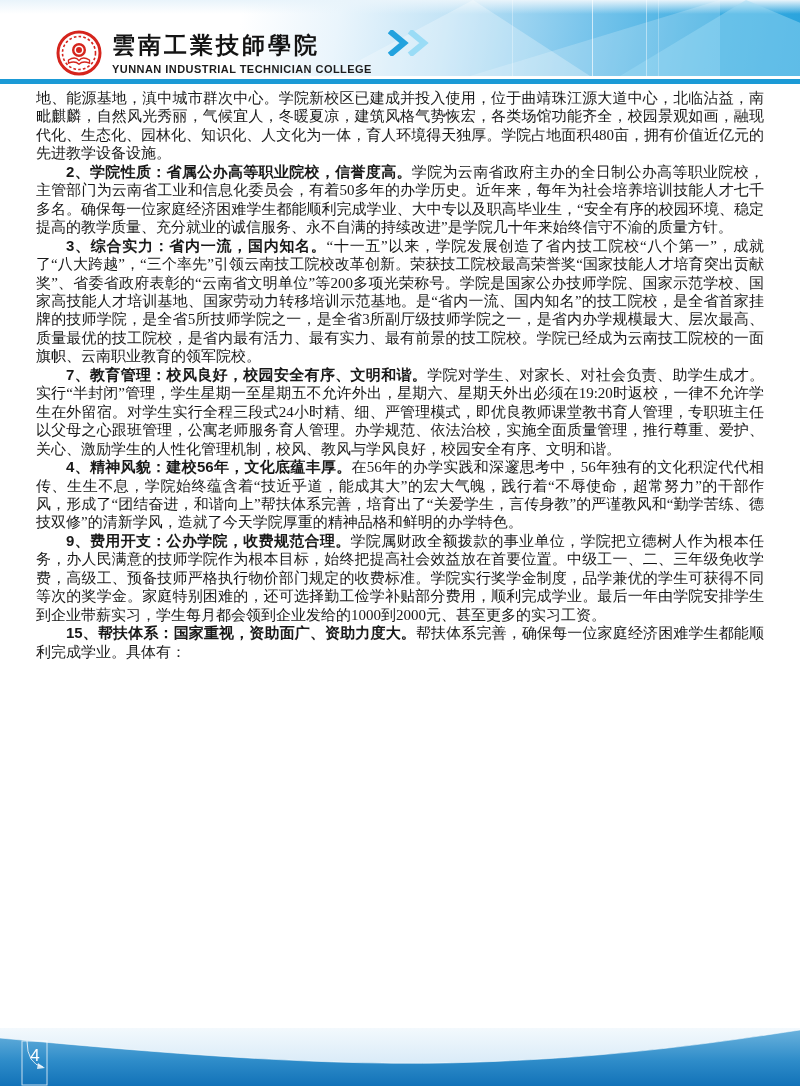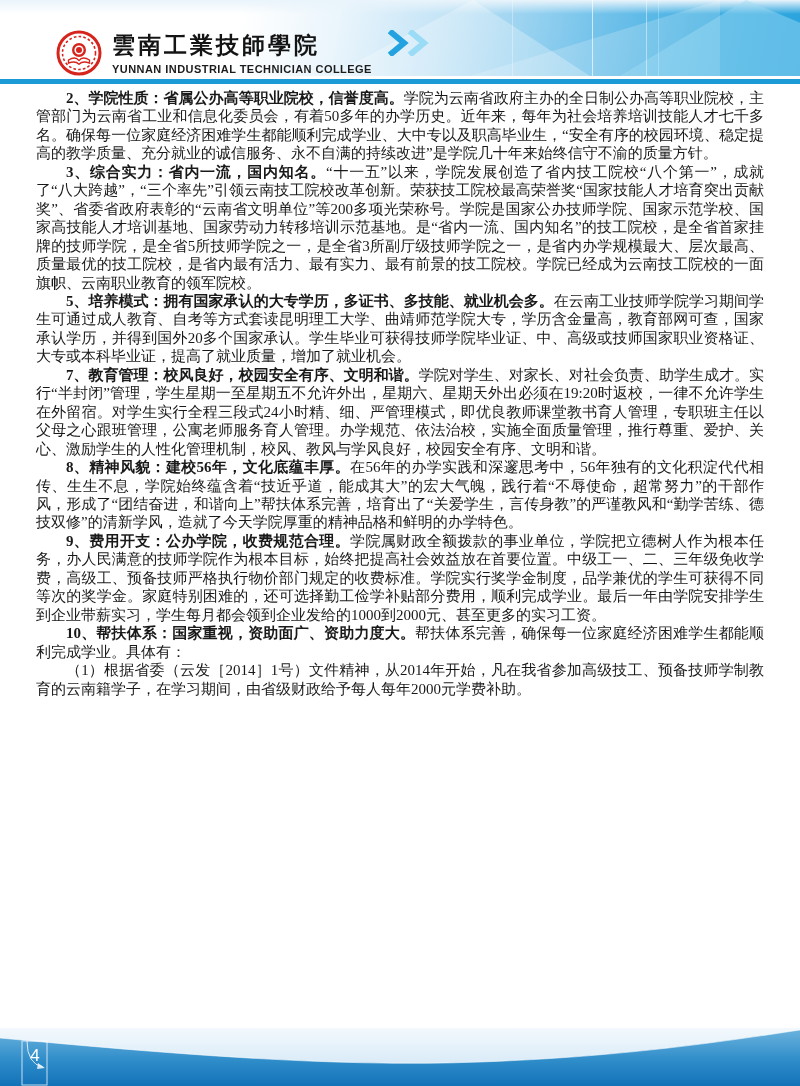--- a/index.html
+++ b/index.html
@@ -24,21 +24,21 @@
     font-family:"DejaVu Serif","Liberation Serif",serif;white-space:nowrap;}
   .logo-text .en{font-family:"Liberation Sans","DejaVu Sans",sans-serif;font-weight:bold;
     font-size:11px;letter-spacing:.45px;color:#1c1c1c;margin-top:2px;white-space:nowrap;}
   .chevrons{margin-left:6px;}
 
   
   .content{position:absolute;top:89px;left:36px;width:728px;color:#191919;
     font-size:15px;line-height:18.45px;text-align:justify;}
   .content p{margin:0;}
   .content p.ind{text-indent:2em;}
-  .lead{font-weight:bold;font-family:Liberation Serif, serif;}
+  .lead{font-weight:bold;font-family:Liberation Sans, sans-serif;}
 
   
   .footer{position:absolute;left:0;bottom:0;width:800px;height:58px;}
 </style>
 </head>
 <body>
 
 <div class="page">
 
   <div class="header">
@@ -74,28 +74,27 @@
           <polyline points="4,3 16,13 4,23" fill="none" stroke="#22a2de" stroke-width="6" stroke-linecap="square"></polyline>
           <polyline points="24,3 36,13 24,23" fill="none" stroke="#9adcf6" stroke-width="6" stroke-linecap="square"></polyline>
         </svg>
       </span>
     </div>
 
     <div class="header-line"></div>
   </div>
 
   <div class="content">
+    <p><span class="lead"></span><span>地、能源基地，滇中城市群次中心。学院新校区已建成并投入使用，位于曲靖珠江源大道中心，北临沾益，南毗麒麟，自然风光秀丽，气候宜人，冬暖夏凉，建筑风格气势恢宏，各类场馆功能齐全，校园景观如画，融现代化、生态化、园林化、知识化、人文化为一体，育人环境得天独厚。学院占地面积480亩，拥有价值近亿元的先进教学设备设施。</span></p>
     <p class="ind"><span class="lead">2、学院性质：省属公办高等职业院校，信誉度高。</span><span>学院为云南省政府主办的全日制公办高等职业院校，主管部门为云南省工业和信息化委员会，有着50多年的办学历史。近年来，每年为社会培养培训技能人才七千多名。确保每一位家庭经济困难学生都能顺利完成学业、大中专以及职高毕业生，“安全有序的校园环境、稳定提高的教学质量、充分就业的诚信服务、永不自满的持续改进”是学院几十年来始终信守不渝的质量方针。</span></p>
     <p class="ind"><span class="lead">3、综合实力：省内一流，国内知名。</span><span>“十一五”以来，学院发展创造了省内技工院校“八个第一”，成就了“八大跨越”，“三个率先”引领云南技工院校改革创新。荣获技工院校最高荣誉奖“国家技能人才培育突出贡献奖”、省委省政府表彰的“云南省文明单位”等200多项光荣称号。学院是国家公办技师学院、国家示范学校、国家高技能人才培训基地、国家劳动力转移培训示范基地。是“省内一流、国内知名”的技工院校，是全省首家挂牌的技师学院，是全省5所技师学院之一，是全省3所副厅级技师学院之一，是省内办学规模最大、层次最高、质量最优的技工院校，是省内最有活力、最有实力、最有前景的技工院校。学院已经成为云南技工院校的一面旗帜、云南职业教育的领军院校。</span></p>
-    <p class="ind"><span class="lead">5、培养模式：拥有国家承认的大专学历，多证书、多技能、就业机会多。</span><span>在云南工业技师学院学习期间学生可通过成人教育、自考等方式套读昆明理工大学、曲靖师范学院大专，学历含金量高，教育部网可查，国家承认学历，并得到国外20多个国家承认。学生毕业可获得技师学院毕业证、中、高级或技师国家职业资格证、大专或本科毕业证，提高了就业质量，增加了就业机会。</span></p>
     <p class="ind"><span class="lead">7、教育管理：校风良好，校园安全有序、文明和谐。</span><span>学院对学生、对家长、对社会负责、助学生成才。实行“半封闭”管理，学生星期一至星期五不允许外出，星期六、星期天外出必须在19:20时返校，一律不允许学生在外留宿。对学生实行全程三段式24小时精、细、严管理模式，即优良教师课堂教书育人管理，专职班主任以父母之心跟班管理，公寓老师服务育人管理。办学规范、依法治校，实施全面质量管理，推行尊重、爱护、关心、激励学生的人性化管理机制，校风、教风与学风良好，校园安全有序、文明和谐。</span></p>
-    <p class="ind"><span class="lead">8、精神风貌：建校56年，文化底蕴丰厚。</span><span>在56年的办学实践和深邃思考中，56年独有的文化积淀代代相传、生生不息，学院始终蕴含着“技近乎道，能成其大”的宏大气魄，践行着“不辱使命，超常努力”的干部作风，形成了“团结奋进，和谐向上”帮扶体系完善，培育出了“关爱学生，言传身教”的严谨教风和“勤学苦练、德技双修”的清新学风，造就了今天学院厚重的精神品格和鲜明的办学特色。</span></p>
+    <p class="ind"><span class="lead">4、精神风貌：建校56年，文化底蕴丰厚。</span><span>在56年的办学实践和深邃思考中，56年独有的文化积淀代代相传、生生不息，学院始终蕴含着“技近乎道，能成其大”的宏大气魄，践行着“不辱使命，超常努力”的干部作风，形成了“团结奋进，和谐向上”帮扶体系完善，培育出了“关爱学生，言传身教”的严谨教风和“勤学苦练、德技双修”的清新学风，造就了今天学院厚重的精神品格和鲜明的办学特色。</span></p>
     <p class="ind"><span class="lead">9、费用开支：公办学院，收费规范合理。</span><span>学院属财政全额拨款的事业单位，学院把立德树人作为根本任务，办人民满意的技师学院作为根本目标，始终把提高社会效益放在首要位置。中级工一、二、三年级免收学费，高级工、预备技师严格执行物价部门规定的收费标准。学院实行奖学金制度，品学兼优的学生可获得不同等次的奖学金。家庭特别困难的，还可选择勤工俭学补贴部分费用，顺利完成学业。最后一年由学院安排学生到企业带薪实习，学生每月都会领到企业发给的1000到2000元、甚至更多的实习工资。</span></p>
-    <p class="ind"><span class="lead">10、帮扶体系：国家重视，资助面广、资助力度大。</span><span>帮扶体系完善，确保每一位家庭经济困难学生都能顺利完成学业。具体有：</span></p>
-    <p class="ind"><span>（1）根据省委（云发［2014］1号）文件精神，从2014年开始，凡在我省参加高级技工、预备技师学制教育的云南籍学子，在学习期间，由省级财政给予每人每年2000元学费补助。</span></p>
+    <p class="ind"><span class="lead">15、帮扶体系：国家重视，资助面广、资助力度大。</span><span>帮扶体系完善，确保每一位家庭经济困难学生都能顺利完成学业。具体有：</span></p>
   </div>
 
   <div class="footer">
     <svg width="800" height="58" viewBox="0 0 800 58">
       <defs>
         <linearGradient id="paleg" x1="0" y1="0" x2="0" y2="1">
           <stop offset="0" stop-color="#f3f9fd"></stop>
           <stop offset="1" stop-color="#c9e2f4"></stop>
         </linearGradient>
         <linearGradient id="deepg" x1="0" y1="0" x2="0" y2="1">

